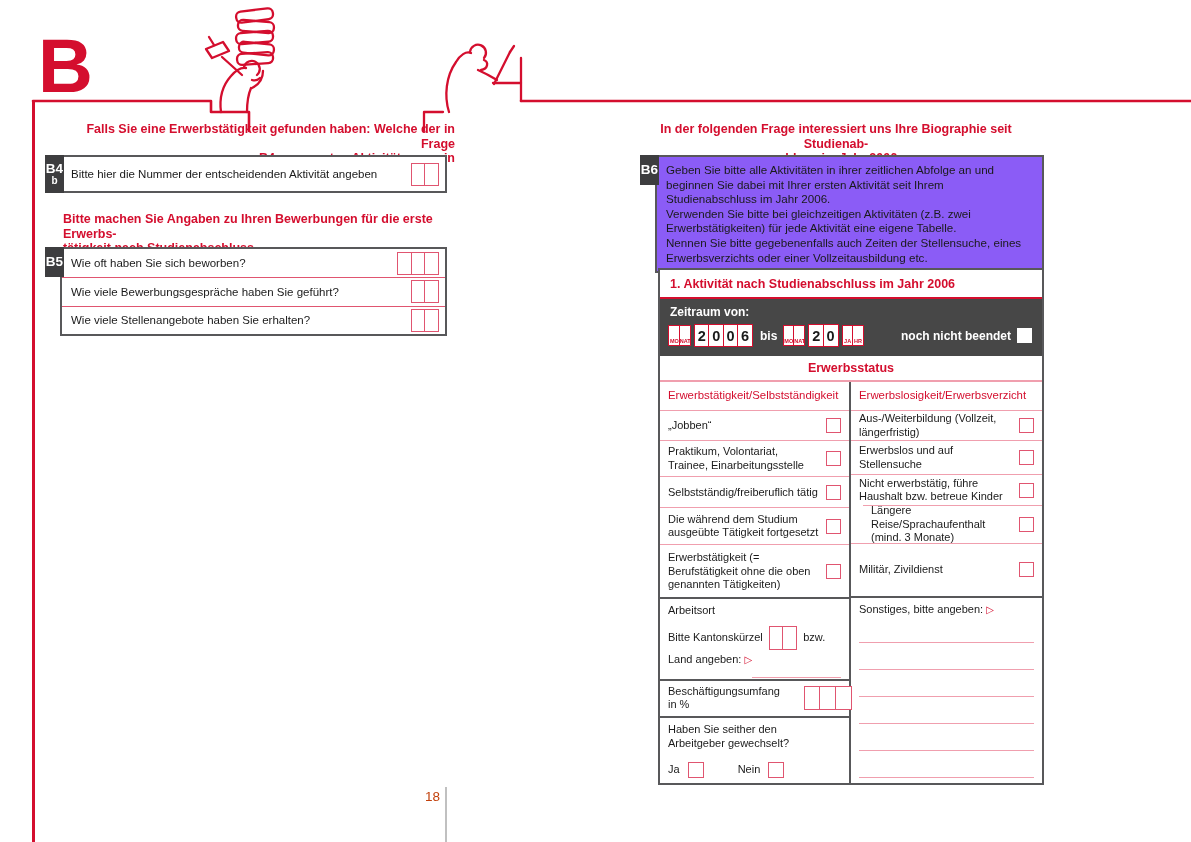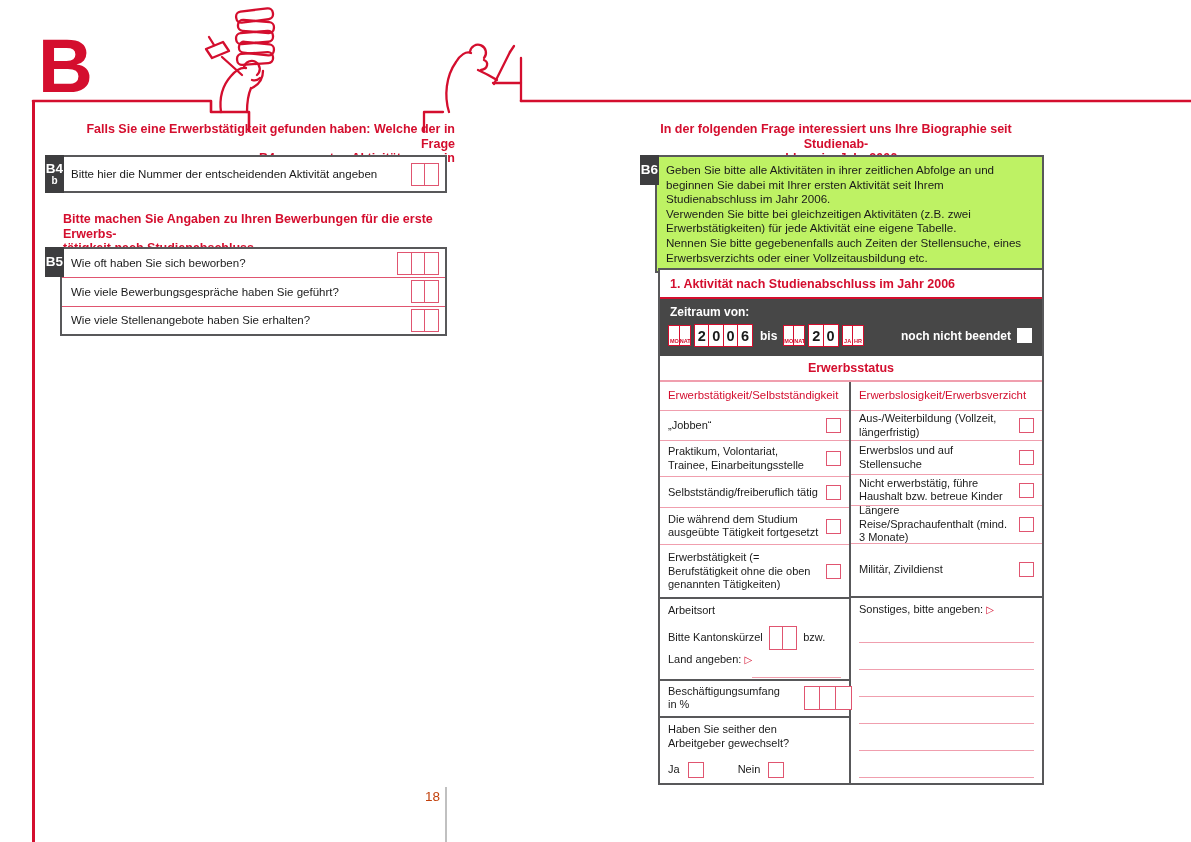--- a/index.html
+++ b/index.html
@@ -29,21 +29,21 @@
   .badge .b-main{font-size:13.5px;}
   .badge .b-sub{font-size:10px;margin-top:1px;}
   .qbody{margin-left:27px;background:#fff;border:2px solid var(--bgray);height:100%;}
   .qrow{display:flex;align-items:center;justify-content:space-between;
         padding:0 6px 0 9px;font-size:11.5px;}
   .qrow + .qrow{border-top:1.6px solid var(--red-med);}
   .cells{display:flex;flex:none;}
   .wcell{width:15px;height:23px;background:#fff;border:1.6px solid var(--red-med);margin-left:-1.6px;}
   .wcell:first-child{margin-left:0;}
   
-  .b6body{margin-left:27px;background:#bef264;border:2px solid var(--bgray);
+  .b6body{margin-left:27px;background:#8b5cf6;border:2px solid var(--bgray);
           padding:6px 9px;font-size:11.6px;line-height:14.6px;}
   
   .acttable{position:absolute;left:658px;top:268px;width:386px;height:517px;
             border:2.5px solid var(--bgray);background:#fff;display:flex;flex-direction:column;}
   .t-title{padding:7px 10px 6px;color:var(--red);font-weight:bold;font-size:12.5px;
            border-bottom:2px solid var(--red);}
   .t-dark{background:var(--dark);color:#fff;padding:6px 10px 9px;}
   .zlabel{font-weight:bold;font-size:12px;margin-bottom:5px;}
   .zrow{display:flex;align-items:center;}
   .mbox{width:12px;height:21px;background:#fff;border:1.6px solid var(--red);
@@ -306,21 +306,21 @@
         <span class="cb"></span>
       </div>
       <div class="tcell" style="min-height:34px;">
         <span>Erwerbslos und auf Stellensuche</span>
         <span class="cb"></span>
       </div>
       <div class="tcell" style="min-height:31px;">
         <span>Nicht erwerbstätig, führe Haushalt bzw. betreue Kinder</span>
         <span class="cb"></span>
       </div>
-      <div class="tcell" style="min-height:37px;">
+      <div class="tcell" style="min-height:37px;margin-left:12px;">
         <span>Längere Reise/Sprachaufenthalt (mind. 3 Monate)</span>
         <span class="cb"></span>
       </div>
       <div class="tcell" style="min-height:53px;">
         <span>Militär, Zivildienst</span>
         <span class="cb"></span>
       </div>
       <div class="tcell sect sonst" style="flex:1;display:block;">
         <div>
           <span>Sonstiges, bitte angeben:</span>

